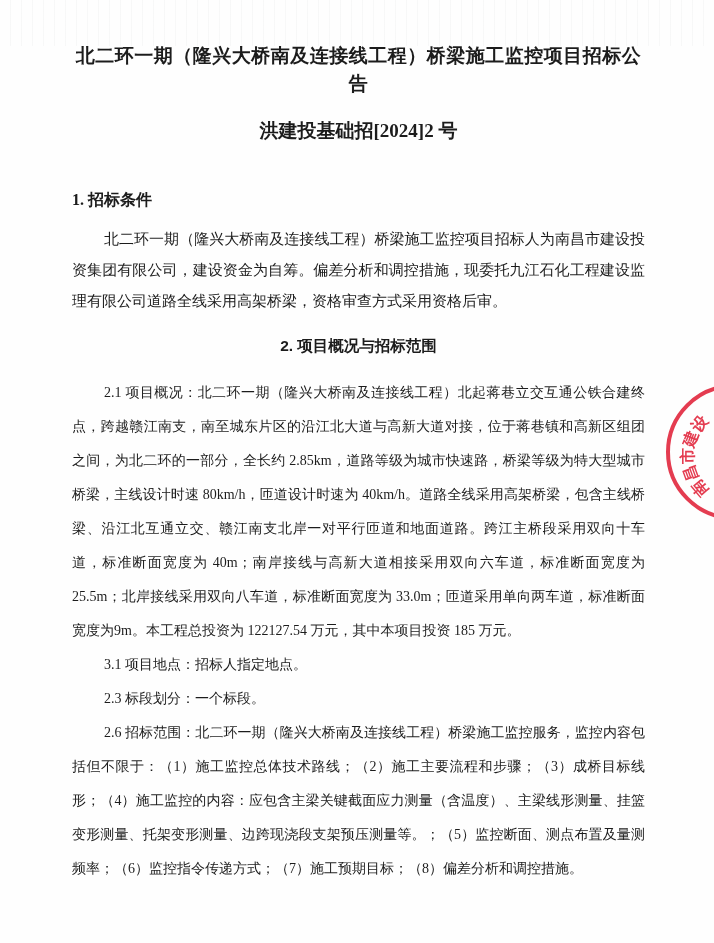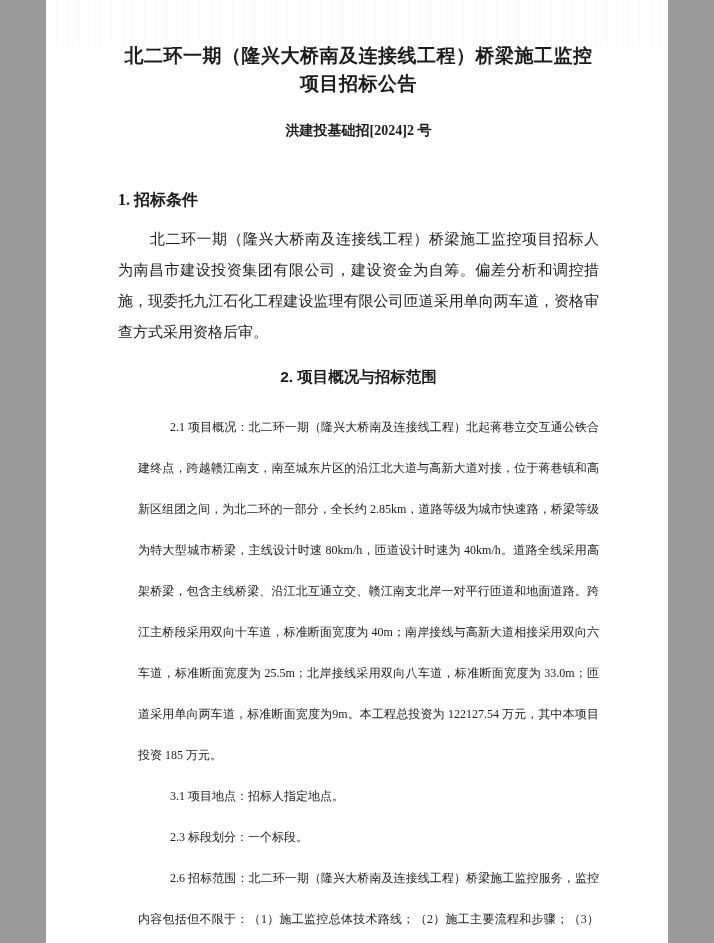--- a/index.html
+++ b/index.html
@@ -1,19 +1,19 @@
 <!DOCTYPE html>
 <html><head>
 <meta charset="utf-8">
 <style>
   * { margin: 0; padding: 0; box-sizing: border-box; }
   html, body { background: #9a9a9a; }
   .page {
     position: relative;
-    width: 622px;
+    width: 714px;
     height: 943px;
     margin: 0 auto;
     background: #fefefe;
     overflow: hidden;
     font-family: "Liberation Serif", serif;
     color: #1c1c1c;
   }
   .scan-stripes {
     position: absolute;
     top: 0; left: 0;
@@ -29,21 +29,21 @@
   }
   .doc-title {
     text-align: center;
     font-size: 19px;
     font-weight: bold;
     line-height: 28px;
     letter-spacing: 0.5px;
   }
   .doc-number {
     text-align: center;
-    font-size: 14px;
+    font-size: 19px;
     font-weight: bold;
     margin-top: 20px;
     line-height: 26px;
   }
   .sec-heading {
     font-size: 16px;
     font-weight: bold;
     margin-top: 44px;
     line-height: 24px;
   }
@@ -58,25 +58,24 @@
     font-size: 15px;
     line-height: 31px;
     text-align: justify;
     text-indent: 32px;
   }
   .intro-para .u {
     text-underline-offset: 4px;
     text-decoration-thickness: 1px;
   }
   .body-para {
-    font-size: 12px;
-    line-height: 41px;
+    font-size: 14px;
+    line-height: 34px;
     text-align: justify;
     text-indent: 32px;
-    margin-left: 20px;
   }
   .body-para.first { margin-top: 18px; }
   
   .seal {
     position: absolute;
     left: 666px;
     top: 384px;
     width: 136px;
     height: 136px;
     border: 4px solid currentColor;
@@ -105,21 +104,21 @@
   <div class="scan-stripes"></div>
 
   <div class="content">
     <div class="doc-title">北二环一期（隆兴大桥南及连接线工程）桥梁施工监控项目招标公告</div>
 
     <div class="doc-number">洪建投基础招[2024]2 号</div>
 
     <div class="sec-heading">1. 招标条件</div>
 
     <p class="intro-para">
-      <span class="u">北二环一期（隆兴大桥南及连接线工程）桥梁施工监控项目</span><span>招标人为</span><span class="u">南昌市建设投资集团有限公司</span><span>，建设资金为自筹。偏差分析和调控措施，现委托</span><span class="u">九江石化工程建设监理有限公司</span><span>匝道采用单向两车道，资格审查方式采用</span><span class="u">资格后审</span><span>。</span>
+      <span class="u">北二环一期（隆兴大桥南及连接线工程）桥梁施工监控项目</span><span>招标人为</span><span class="u">南昌市建设投资集团有限公司</span><span>，建设资金为自筹。偏差分析和调控措施，现委托</span><span class="u">九江石化工程建设监理有限公司</span><span>道路全线采用高架桥梁，资格审查方式采用</span><span class="u">资格后审</span><span>。</span>
     </p>
 
     <div class="sec-heading hei">2. 项目概况与招标范围</div>
 
     <p class="body-para first">2.1 项目概况：北二环一期（隆兴大桥南及连接线工程）北起蒋巷立交互通公铁合建终点，跨越赣江南支，南至城东片区的沿江北大道与高新大道对接，位于蒋巷镇和高新区组团之间，为北二环的一部分，全长约 2.85km，道路等级为城市快速路，桥梁等级为特大型城市桥梁，主线设计时速 80km/h，匝道设计时速为 40km/h。道路全线采用高架桥梁，包含主线桥梁、沿江北互通立交、赣江南支北岸一对平行匝道和地面道路。跨江主桥段采用双向十车道，标准断面宽度为 40m；南岸接线与高新大道相接采用双向六车道，标准断面宽度为 25.5m；北岸接线采用双向八车道，标准断面宽度为 33.0m；匝道采用单向两车道，标准断面宽度为9m。本工程总投资为 122127.54 万元，其中本项目投资 185 万元。</p>
     <p class="body-para">3.1 项目地点：招标人指定地点。</p>
     <p class="body-para">2.3 标段划分：一个标段。</p>
     <p class="body-para">2.6 招标范围：北二环一期（隆兴大桥南及连接线工程）桥梁施工监控服务，监控内容包括但不限于：（1）施工监控总体技术路线；（2）施工主要流程和步骤；（3）成桥目标线形；（4）施工监控的内容：应包含主梁关键截面应力测量（含温度）、主梁线形测量、挂篮变形测量、托架变形测量、边跨现浇段支架预压测量等。；（5）监控断面、测点布置及量测频率；（6）监控指令传递方式；（7）施工预期目标；（8）偏差分析和调控措施。</p>
   </div>
 

